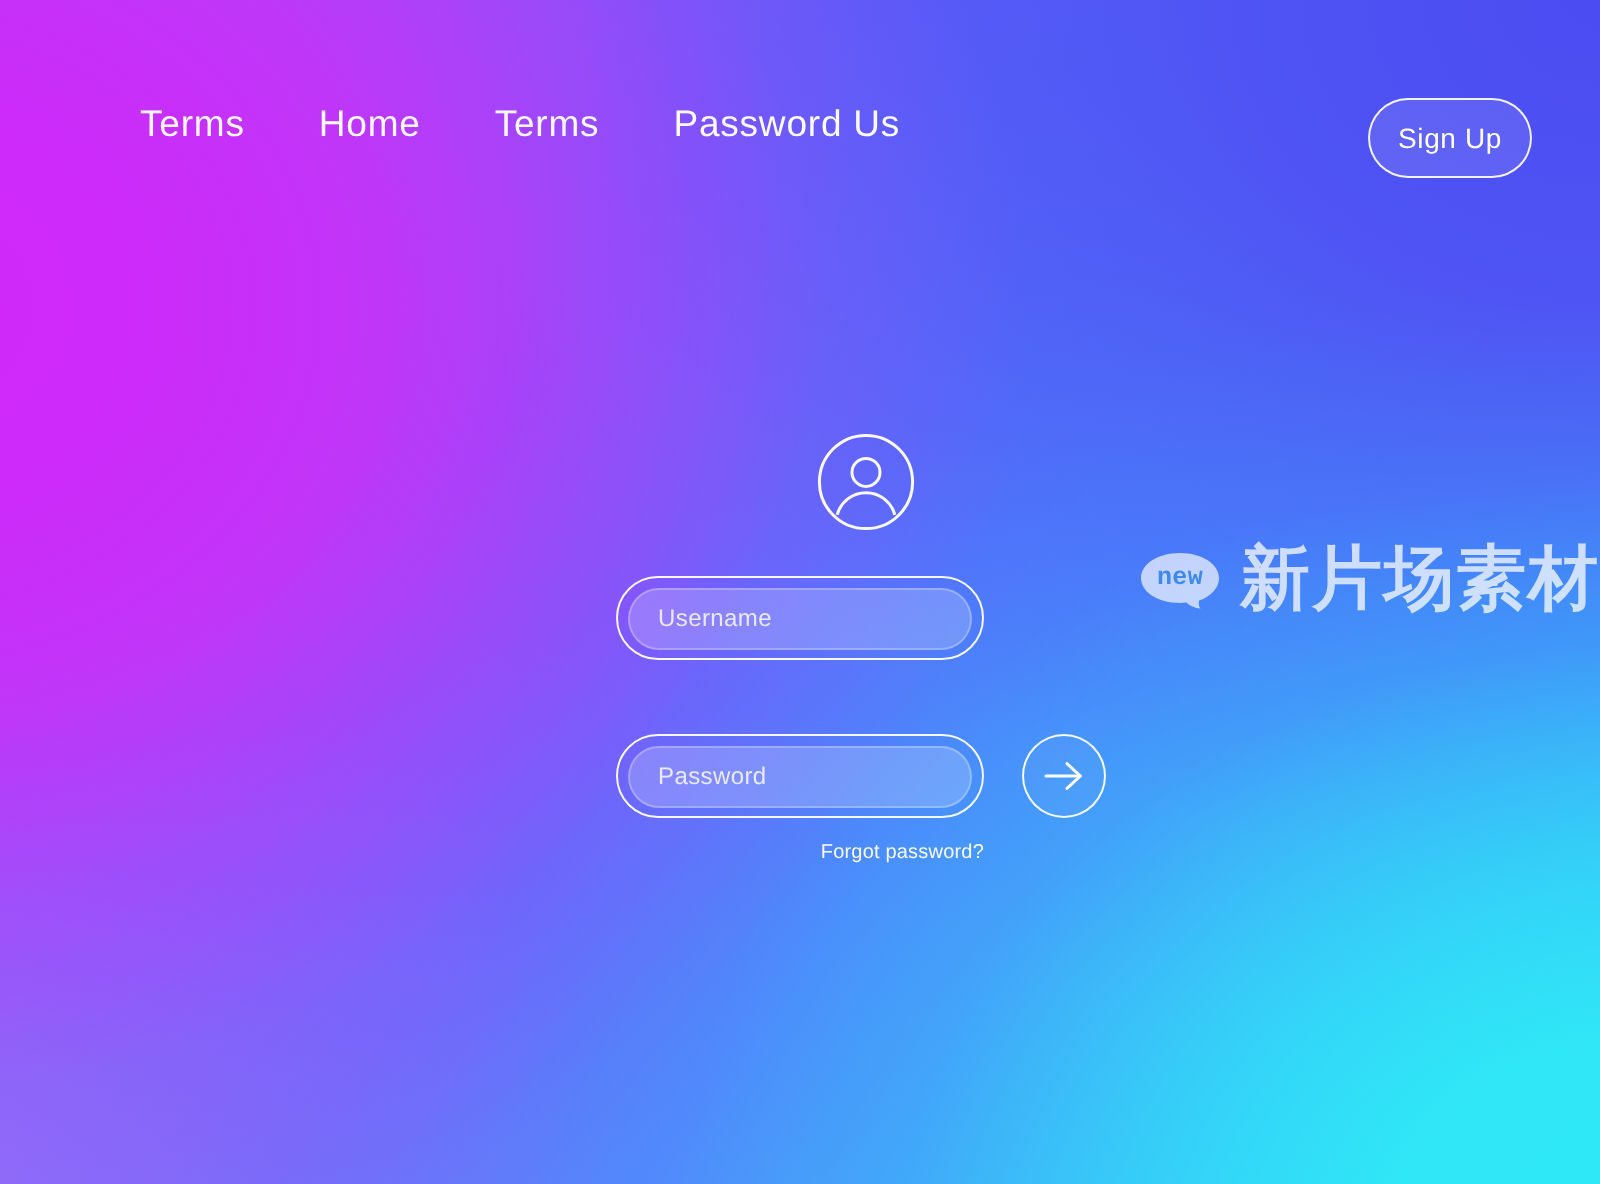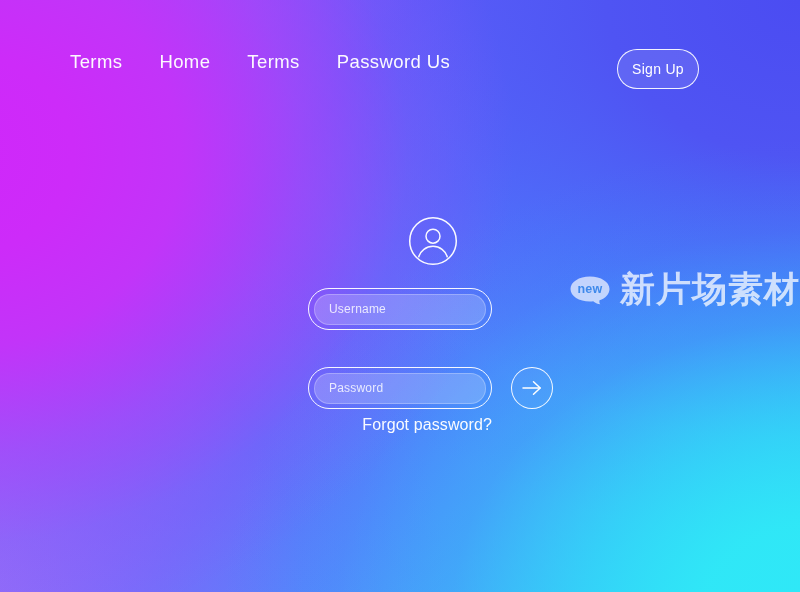--- a/index.html
+++ b/index.html
@@ -38,21 +38,21 @@
     letter-spacing:0.4px;
     line-height:1;
     text-decoration:none;
     white-space:nowrap;
     cursor:pointer;
     opacity:0.97;
   }
 
   #signup-button {
     position:absolute;
-    left:617px; top:49px;
+    left:684px; top:49px;
     width:82px; height:40px;
     border:1.4px solid rgba(255,255,255,0.92);
     border-radius:20px;
     background:rgba(255,255,255,0.10);
     display:flex; align-items:center; justify-content:center;
     cursor:pointer;
   }
   #signup-button span {
     color:#ffffff;
     font-size:14px;
@@ -119,39 +119,39 @@
     background:rgba(255,255,255,0.04);
   }
 
   #forgot-row {
     width:184px;
     text-align:right;
     margin-top:7px;
   }
   #forgot-link {
     color:#ffffff;
-    font-size:16px;
+    font-size:10px;
     letter-spacing:0.1px;
     text-decoration:none;
     cursor:pointer;
     opacity:0.97;
   }
 
   
   #watermark {
     position:absolute;
     left:569px; top:272px;
     display:flex; align-items:center;
     gap:9px;
     pointer-events:none;
     opacity:0.82;
   }
   #watermark-badge {
     position:relative;
-    width:42px; height:30px;
+    width:42px; height:30px;font-family:Liberation Mono, monospace;
   }
   #watermark-badge .badge-text {
     position:absolute;
     left:0; top:0; width:42px; height:30px;
     display:flex; align-items:center; justify-content:center;
     color:#3d8ce8;
     font-size:12.5px;
     font-weight:bold;
     letter-spacing:0.2px;
     padding-bottom:2px;

